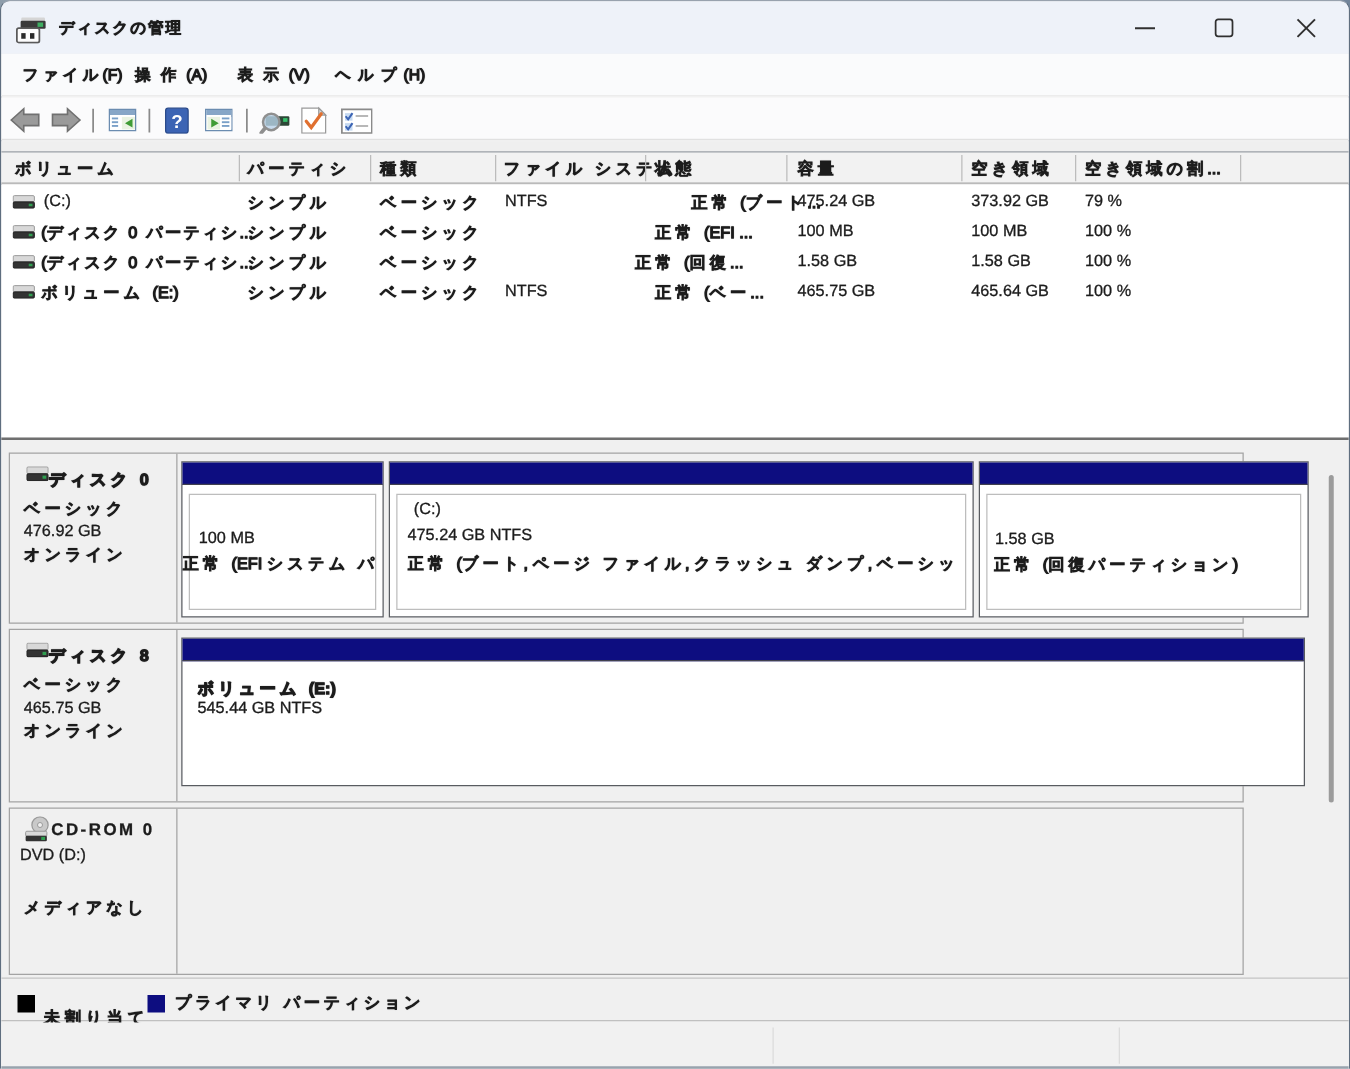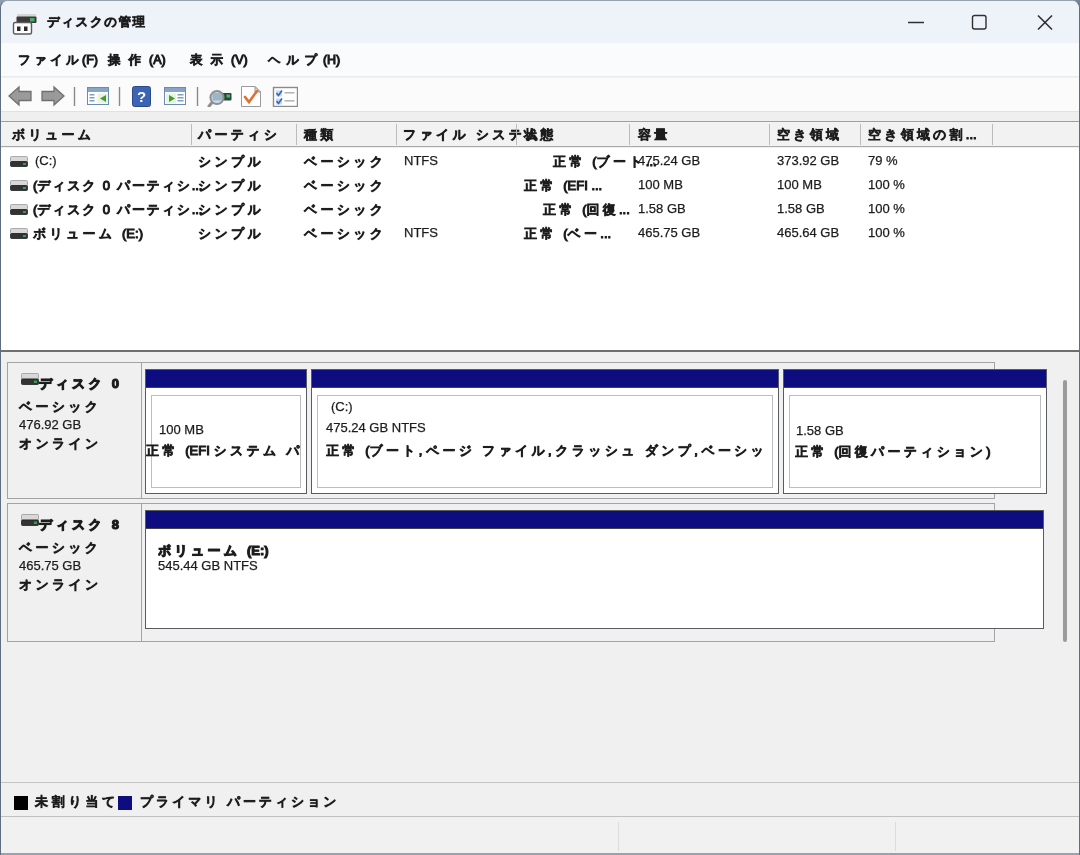--- a/index.html
+++ b/index.html
@@ -177,21 +177,21 @@
     </div>
     <div class="lrow" style="top:49px">
       <svg class="hddico" viewBox="0 0 18 11">
           <rect x="0.5" y="0.5" width="17" height="5" rx="1" fill="#d8d8d8" stroke="#9a9a9a" stroke-width="0.8"></rect>
           <rect x="0.5" y="5.5" width="17" height="5" rx="1" fill="#333" stroke="#222" stroke-width="0.8"></rect>
           <rect x="13" y="7" width="3" height="2" fill="#2f9e4f"></rect>
         </svg>
       <span class="cell j" style="left:32px;letter-spacing:1.7px"><span style="letter-spacing:0">(</span>ディスク 0 パーティシ<span style="letter-spacing:0">...</span></span>
       <span class="cell j" style="left:197px">シンプル</span>
       <span class="cell j" style="left:303px">ベーシック</span>
-      <span class="cell j" style="left:542px">正常 <span style="letter-spacing:0">(</span>回復<span style="letter-spacing:0">...</span></span>
+      <span class="cell j" style="left:507px">正常 <span style="letter-spacing:0">(</span>回復<span style="letter-spacing:0">...</span></span>
       <span class="cell" style="left:637px">1.58 GB</span>
       <span class="cell" style="left:776px">1.58 GB</span>
       <span class="cell" style="left:867px">100 %</span>
     </div>
     <div class="lrow" style="top:73px">
       <svg class="hddico" viewBox="0 0 18 11">
           <rect x="0.5" y="0.5" width="17" height="5" rx="1" fill="#d8d8d8" stroke="#9a9a9a" stroke-width="0.8"></rect>
           <rect x="0.5" y="5.5" width="17" height="5" rx="1" fill="#333" stroke="#222" stroke-width="0.8"></rect>
           <rect x="13" y="7" width="3" height="2" fill="#2f9e4f"></rect>
         </svg>
@@ -254,25 +254,39 @@
         <span class="abs" style="left:11px;top:54px">465.75 GB</span>
         <span class="abs j" style="left:11px;top:72px">オンライン</span>
       </div>
       <div class="part" style="left:137px;top:6px;width:899px;height:119px">
         <div class="pbar"></div>
         <span class="ptxt j b" style="left:12px;top:31px">ボリューム <span style="letter-spacing:0">(E:)</span></span>
         <span class="ptxt" style="left:12px;top:47px">545.44 GB NTFS</span>
       </div>
     </div>
 
+    <div class="drow" style="top:294px;height:134px">
+      <div class="dlabel">
+        <svg class="abs" style="left:12px;top:6px" width="20" height="21" viewBox="0 0 20 21">
+          <circle cx="12" cy="7" r="6.5" fill="#c9c9c9" stroke="#9a9a9a" stroke-width="1"></circle>
+          <circle cx="12" cy="7" r="2" fill="#efefef" stroke="#9a9a9a" stroke-width="0.8"></circle>
+          <rect x="0.5" y="12" width="17" height="4" rx="1" fill="#d8d8d8" stroke="#9a9a9a" stroke-width="0.8"></rect>
+          <rect x="0.5" y="15.5" width="17" height="4.5" rx="1" fill="#333"></rect>
+          <rect x="13" y="16.5" width="3" height="2.5" fill="#2f9e4f"></rect>
+        </svg>
+        <span class="abs b" style="left:33px;top:9px;font-size:13.5px;letter-spacing:2px">CD-ROM 0</span>
+        <span class="abs" style="left:8px;top:29px">DVD (D:)</span>
+        <span class="abs j" style="left:11px;top:70px">メディアなし</span>
+      </div>
+    </div>
 
     <div class="abs" style="left:1062px;top:28px;width:4px;height:262px;background:#9b9b9b;border-radius:2px"></div>
     <div id="legend" class="abs">
       <div class="sq" style="left:13px;background:#000"></div>
-      <span class="abs j" style="left:34px;top:10px;letter-spacing:3.7px">未割り当て</span>
+      <span class="abs j" style="left:34px;top:22px;letter-spacing:3.7px">未割り当て</span>
       <div class="sq" style="left:117px;background:#0d0d80"></div>
       <span class="abs j" style="left:139px;top:10px;letter-spacing:2.8px">プライマリ パーティション</span>
     </div>
     <div id="status" class="abs">
       <div class="ssep" style="left:617px"></div>
       <div class="ssep" style="left:894px"></div>
     </div>
     <div id="botborder" class="abs"></div>
   </div>
 </div>

